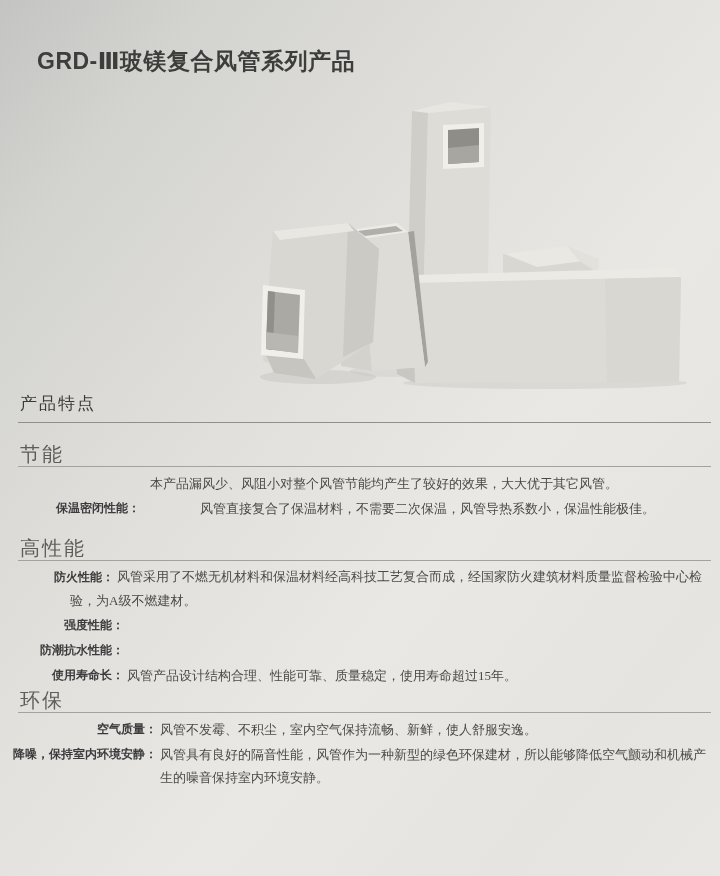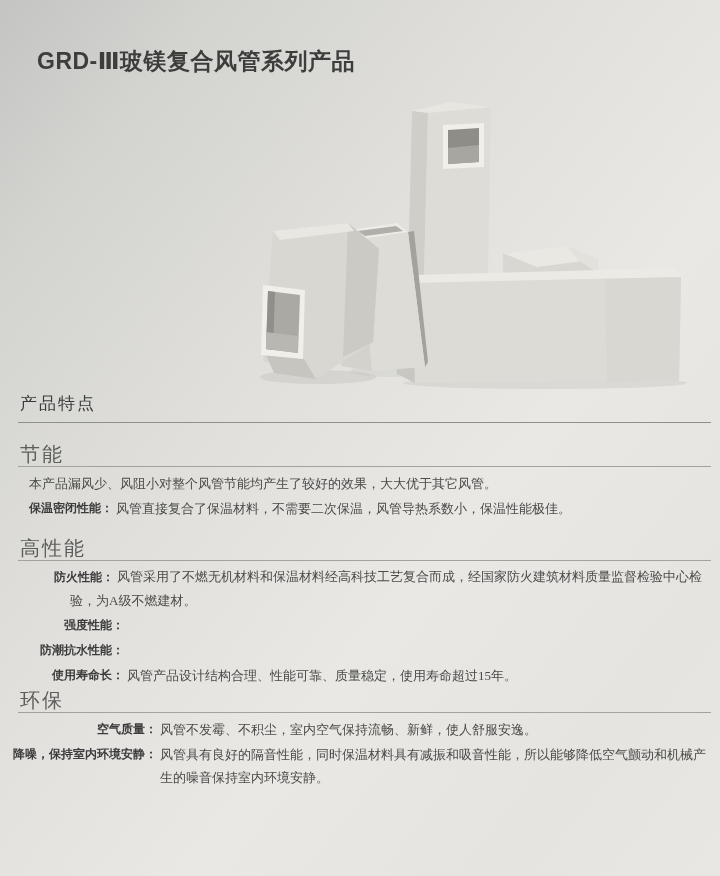--- a/index.html
+++ b/index.html
@@ -27,21 +27,21 @@
   section h3 {
     margin:0 9px 0 18px; padding:0 0 3px 2px;
     font-size:20px; line-height:18px; font-weight:normal;
     letter-spacing:2px; color:#5d5d5b;
     border-bottom:1px solid #a2a2a0;
   }
   .sec0 { margin-top:22px; }
   .sec1 { margin-top:19px; }
   .sec2 { margin-top:4px; }
   .rows { font-size:13px; line-height:23px; }
-  .rows0 { padding:5px 8px 0 29px; }
+  .rows0 { padding:5px 8px 0 56px;text-align:center; }
   .rows1 { padding:4px 8px 0 18px;font-family:Liberation Serif, serif; }
   .rows2 { padding:5px 8px 0 10px; }
   .row { display:flex; }
   .row + .row, .plain + .row { margin-top:2px; }
   .plain { margin:0; }
   .lbl { flex:none; font-weight:bold; font-size:12px; color:#3b3b3b; }
   .lbl0 { width:84px; }
   .lbl1 { width:106px; text-align:right; }
   .lbl2 { width:147px; text-align:right; }
   .txt { flex:1; padding-left:3px; }
@@ -141,19 +141,19 @@
 
     <section class="sec2">
       <h3>环保</h3>
       <div class="rows rows2">
         <div class="row">
           <b class="lbl lbl2">空气质量：</b>
           <span class="txt">风管不发霉、不积尘，室内空气保持流畅、新鲜，使人舒服安逸。</span>
         </div>
         <div class="row">
           <b class="lbl lbl2">降噪，保持室内环境安静：</b>
-          <span class="txt">风管具有良好的隔音性能，同时保温材料具有减振和吸音性能，所以能够降低空气颤动和机械产生的噪音保持室内环境安静。</span>
+          <span class="txt">风管具有良好的隔音性能，风管作为一种新型的绿色环保建材，所以能够降低空气颤动和机械产生的噪音保持室内环境安静。</span>
         </div>
       </div>
     </section>
   </div>
 
 </div>
 
 </body></html>

